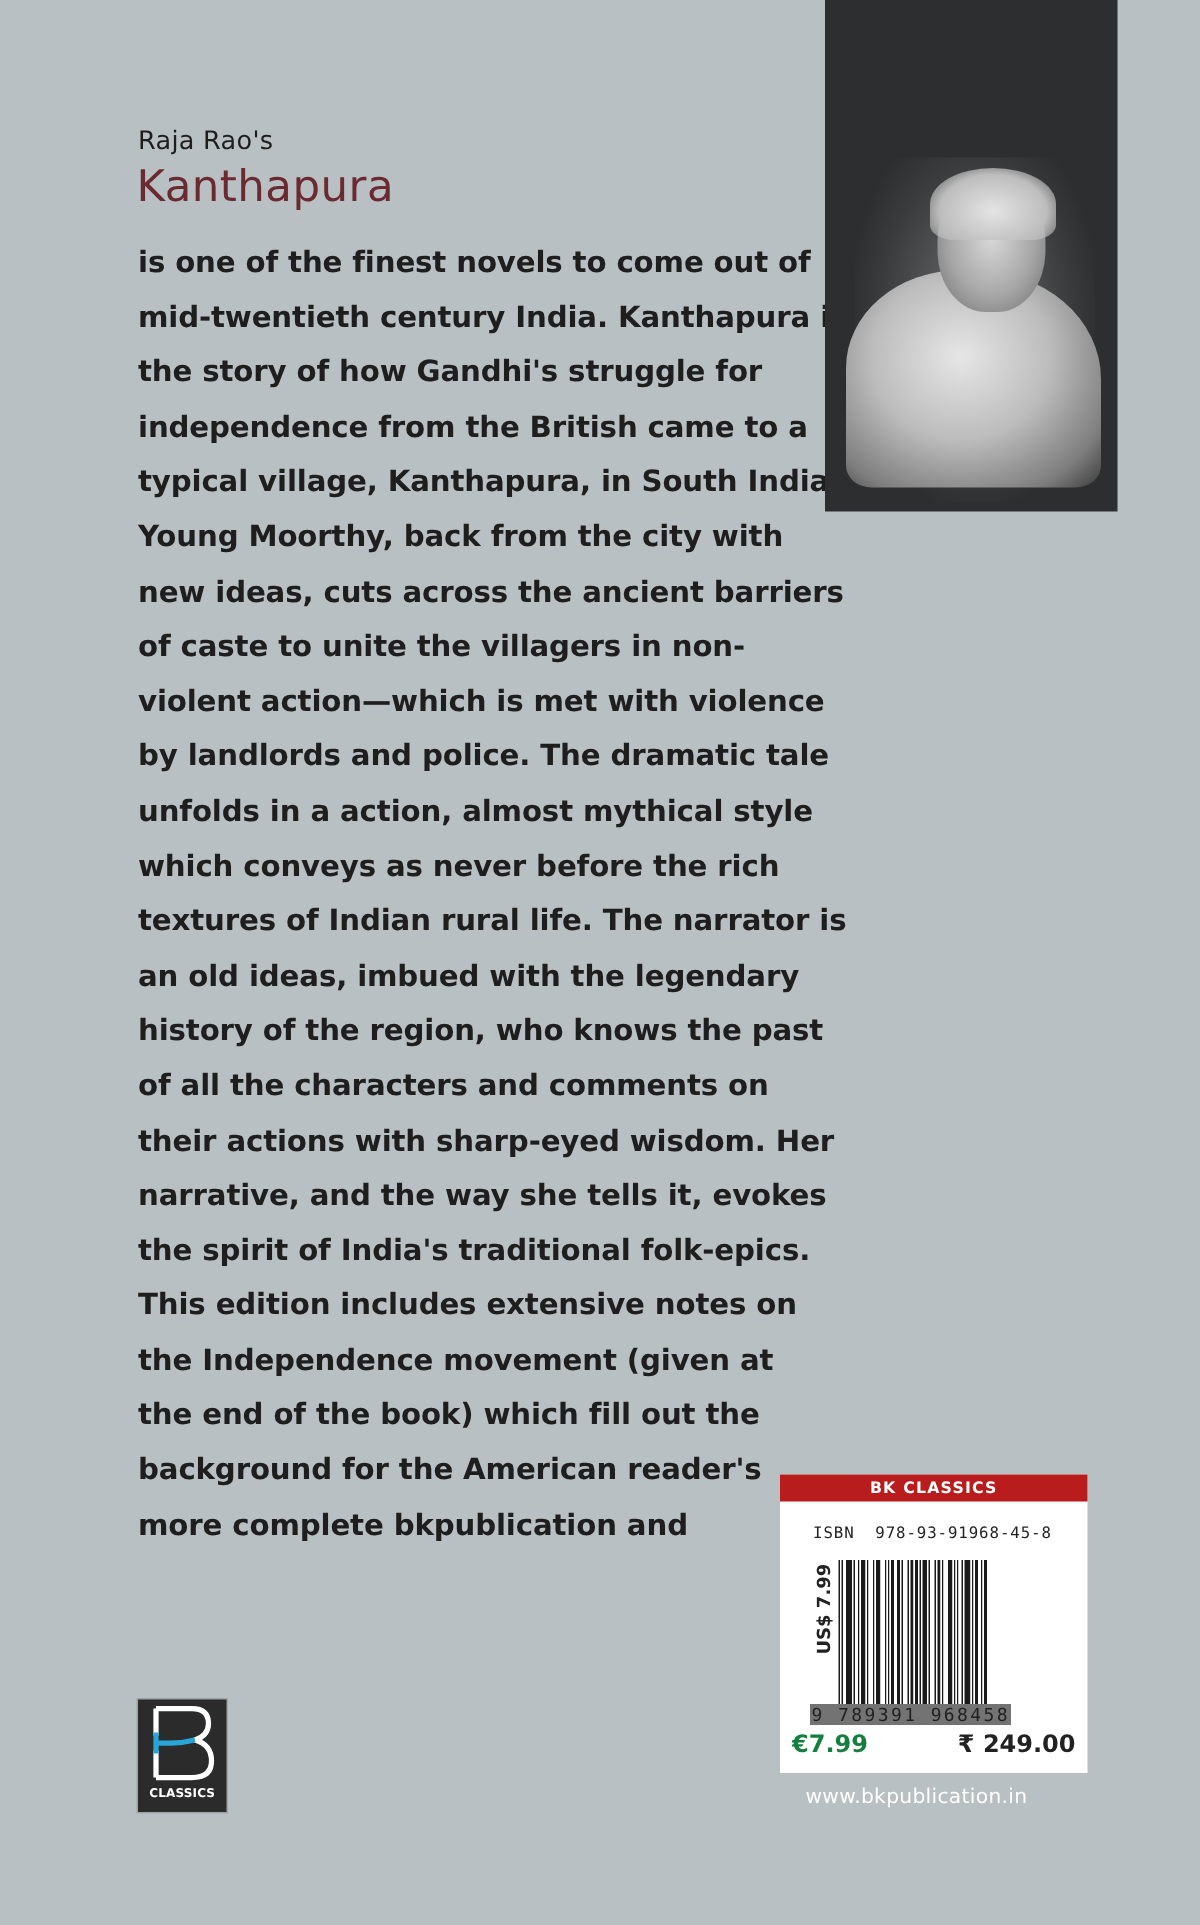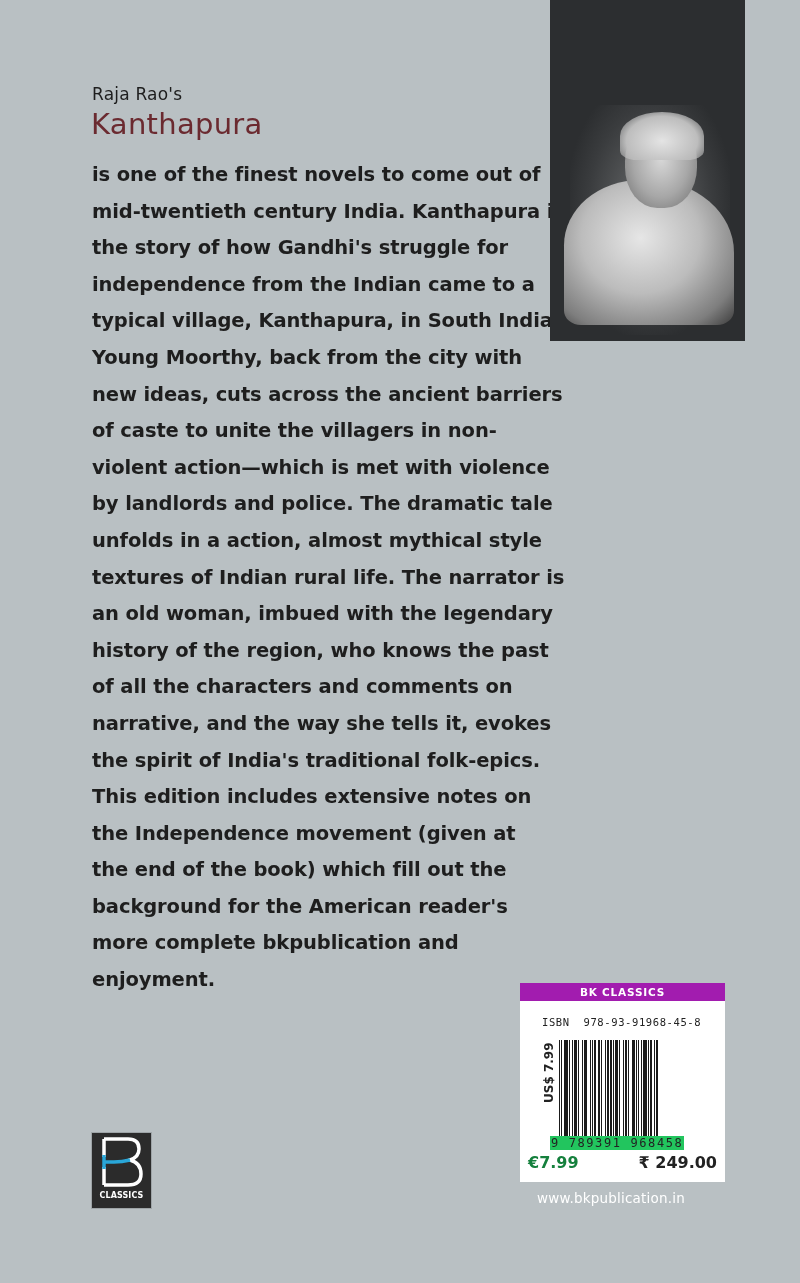--- a/index.html
+++ b/index.html
@@ -52,21 +52,21 @@
       width: 170px; height: 145px; border-radius: 45% 50% 10% 10%;
       background: radial-gradient(ellipse at 45% 40%, #e6e6e6 0%, #bcbcbc 45%, #7e7e7e 80%, #3b3b3b 100%);
     }
 
     .isbn-box {
       position: absolute; left: 520px; top: 983px;
       width: 205px; height: 199px;
       background: #ffffff;
     }
     .isbn-header {
-      height: 18px; background: #a21caf; color: #ffffff;
+      height: 18px; background: #b91c1c; color: #ffffff;
       font-size: 10.5px; font-weight: bold; letter-spacing: 0.8px;
       text-align: center; line-height: 18px;
     }
     .isbn-text {
       position: absolute; left: 22px; top: 33px;
       font-family: "DejaVu Sans Mono", monospace; font-size: 10.5px;
       color: #222; letter-spacing: 0.6px; white-space: pre;
     }
     .usd {
       position: absolute; left: 4px; top: 88px;
@@ -74,23 +74,23 @@
       font-size: 12px; font-weight: bold; color: #222;
       white-space: nowrap; width: 50px; text-align: center;
     }
     .barcode {
       position: absolute; left: 39px; top: 57px;
       width: 142px; height: 108px;
       display: flex; align-items: stretch;
     }
     .barcode span { display: block; height: 100%; }
     .bar-digits {
-      position: absolute; left: 30px; top: 153px;
+      position: absolute; left: 20px; top: 153px;
       font-family: "DejaVu Sans Mono", monospace; font-size: 12px;
-      color: #222; letter-spacing: 1.6px; background: #22c55e; padding: 0 1px;
+      color: #222; letter-spacing: 1.6px; background: #737373; padding: 0 1px;
       white-space: pre;
     }
     .price-eur {
       position: absolute; left: 8px; top: 170px;
       font-size: 16px; font-weight: bold; color: #15803d;
     }
     .price-inr {
       position: absolute; right: 8px; top: 170px;
       font-size: 16px; font-weight: bold; color: #222;
     }
@@ -117,40 +117,41 @@
 
 <div>
 
   <div class="author">Raja Rao's</div>
   <div class="title">Kanthapura</div>
 
   <div class="blurb">
     <span class="line">is one of the finest novels to come out of</span>
     <span class="line">mid-twentieth century India. Kanthapura is</span>
     <span class="line">the story of how Gandhi's struggle for</span>
-    <span class="line">independence from the Indian came to a</span>
+    <span class="line">independence from the British came to a</span>
     <span class="line">typical village, Kanthapura, in South India.</span>
     <span class="line">Young Moorthy, back from the city with</span>
     <span class="line">new ideas, cuts across the ancient barriers</span>
     <span class="line">of caste to unite the villagers in non-</span>
     <span class="line">violent action—which is met with violence</span>
     <span class="line">by landlords and police. The dramatic tale</span>
     <span class="line">unfolds in a action, almost mythical style</span>
+    <span class="line">which conveys as never before the rich</span>
     <span class="line">textures of Indian rural life. The narrator is</span>
-    <span class="line">an old woman, imbued with the legendary</span>
+    <span class="line">an old ideas, imbued with the legendary</span>
     <span class="line">history of the region, who knows the past</span>
     <span class="line">of all the characters and comments on</span>
+    <span class="line">their actions with sharp-eyed wisdom. Her</span>
     <span class="line">narrative, and the way she tells it, evokes</span>
     <span class="line">the spirit of India's traditional folk-epics.</span>
     <span class="line">This edition includes extensive notes on</span>
     <span class="line">the Independence movement (given at</span>
     <span class="line">the end of the book) which fill out the</span>
     <span class="line">background for the American reader's</span>
     <span class="line">more complete bkpublication and</span>
-    <span class="line">enjoyment.</span>
   </div>
 
   <div class="photo-frame">
     <div class="photo-glow"></div>
     <div class="photo-shawl"></div>
     <div class="photo-head"></div>
     <div class="photo-hair"></div>
   </div>
 
   <div class="isbn-box">

